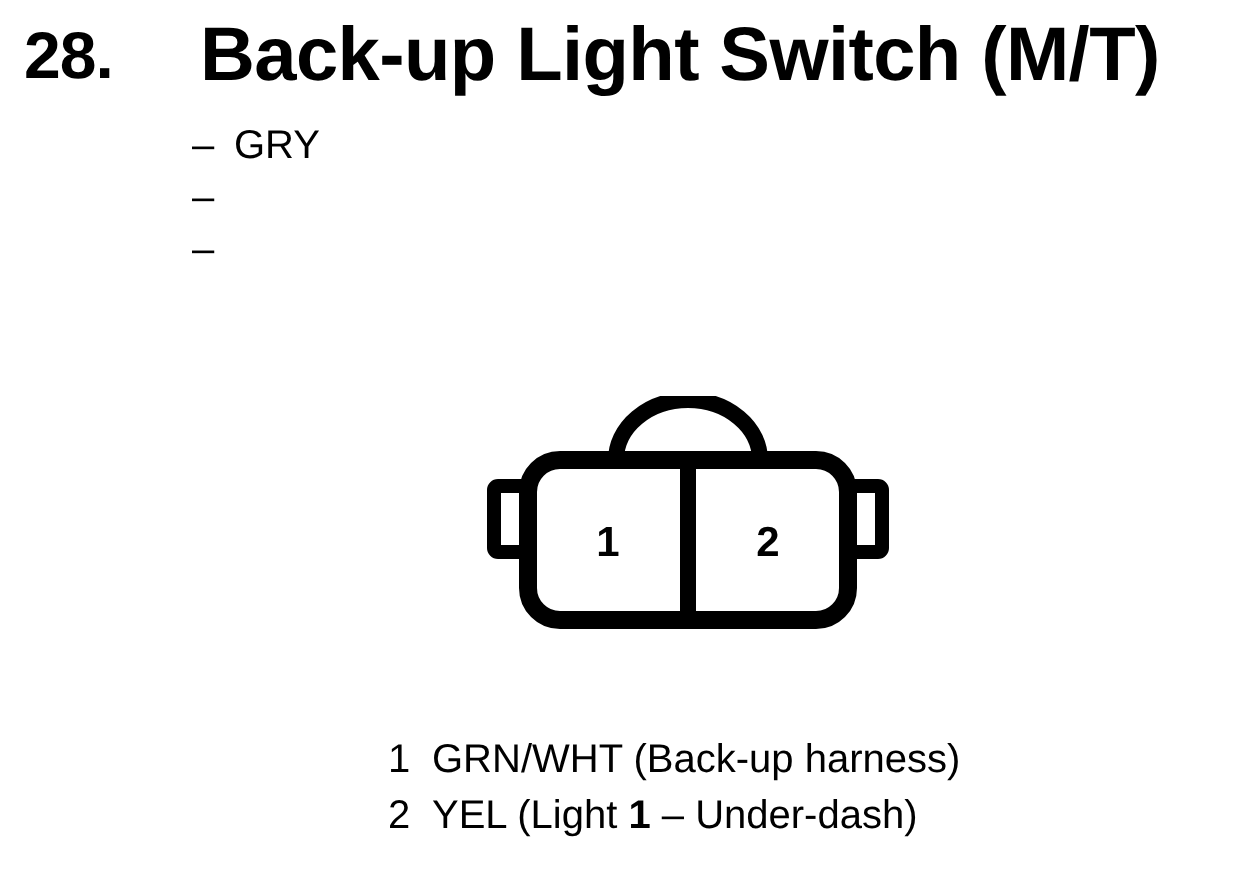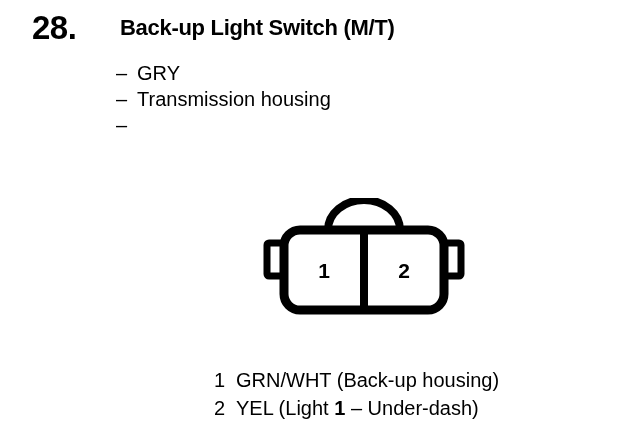--- a/index.html
+++ b/index.html
@@ -14,21 +14,20 @@
     overflow: hidden;
     font-family: "Liberation Sans", sans-serif;
     color: #000000;
     -webkit-font-smoothing: none;
   }
 
   #page {
     position: absolute;
     inset: 0;
     background: #ffffff;
-    margin-left: 20px;
   }
 
   
   .header {
     position: absolute;
     left: 0;
     top: 8px;
     width: 624px;
     height: 42px;
   }
@@ -39,21 +38,21 @@
     font-size: 33px;
     font-weight: bold;
     letter-spacing: -0.5px;
     line-height: 40px;
     white-space: nowrap;
   }
   .header-title {
     position: absolute;
     left: 100px;
     top: 0;
-    font-size: 22px;
+    font-size: 38px;
     font-weight: bold;
     letter-spacing: -0.3px;
     line-height: 40px;
     white-space: nowrap;
   }
 
   
   .spec-list {
     position: absolute;
     left: 96px;
@@ -150,21 +149,20 @@
 
   <div class="spec-list">
 
     <div class="spec-item">
       <span class="spec-dash">–</span>
       <span class="spec-text">GRY</span>
     </div>
 
     <div class="spec-item">
       <span class="spec-dash">–</span>
-      <span class="spec-text">Transmission housing</span>
     </div>
 
     <div class="spec-item">
       <span class="spec-dash">–</span>
     </div>
 
   </div>
 
   <div class="connector-figure">
     <svg width="212" height="122" viewBox="0 0 212 122" xmlns="http://www.w3.org/2000/svg">
@@ -181,21 +179,21 @@
 
       <text class="pin-number" x="66" y="80" text-anchor="middle">1</text>
       <text class="pin-number" x="146" y="80" text-anchor="middle">2</text>
     </svg>
   </div>
 
   <div class="pin-legend">
 
     <div class="legend-row">
       <span class="legend-num">1</span>
-      <span class="legend-desc"><span>GRN/WHT (Back-up housing)</span></span>
+      <span class="legend-desc"><span>GRN/WHT (Back-up harness)</span></span>
     </div>
 
     <div class="legend-row">
       <span class="legend-num">2</span>
       <span class="legend-desc"><span>YEL (Light </span><span class="b">1</span><span> – Under-dash)</span></span>
     </div>
 
   </div>
 
 </div>

